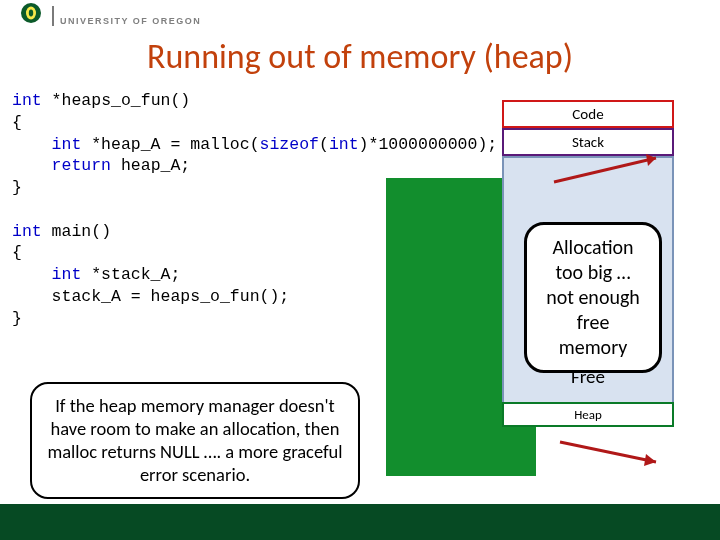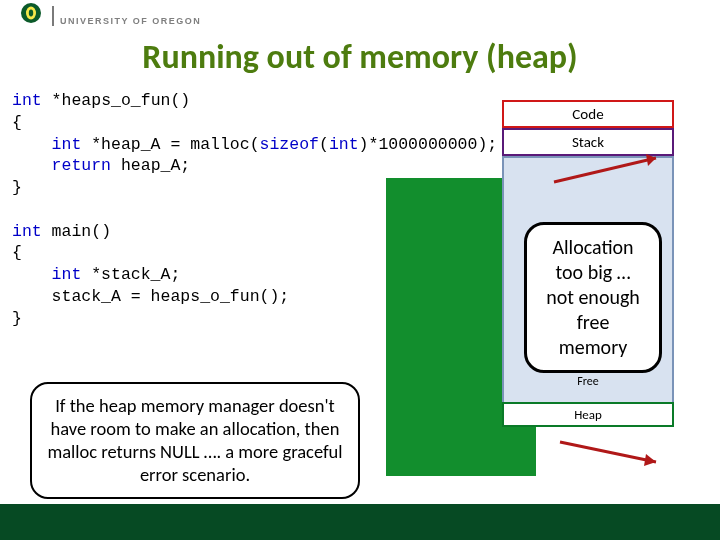--- a/index.html
+++ b/index.html
@@ -3,38 +3,38 @@
 <meta charset="utf-8">
 <style>
   * { box-sizing: border-box; margin: 0; padding: 0; }
   html, body { width: 720px; height: 540px; font-family: Calibri, Arial, sans-serif; background: #fff; overflow: hidden; }
   .slide { position: relative; width: 720px; height: 540px; }
   .header { position: absolute; top: 0; left: 0; right: 0; height: 26px; display: flex; align-items: flex-end; margin-left: 12px; }
   .logo { width: 30px; height: 26px; display: flex; align-items: center; justify-content: center; margin-left: 4px;}
   .logo svg { display:block; }
   .divider { width: 2px; height: 20px; background: #7a7a7a; margin: 0 6px; }
   .univ { color: #7f7f7f; font-size: 9px; letter-spacing: 1.5px; font-weight: 600; font-family: Arial, sans-serif; }
-  .title { position: absolute; top: 36px; left: 0; right: 0; text-align: center; font-size: 34px; color: #4d7c0f; font-weight: 700; }
+  .title { position: absolute; top: 36px; left: 0; right: 0; text-align: center; font-size: 34px; color: #c2410c; font-weight: 400; }
   .code { position: absolute; top: 90px; left: 12px; font-family: Consolas, "Courier New", monospace; font-size: 16.5px; line-height: 1.32; color: #000; white-space: pre; }
   .kw { color: #0000c8; }
   .mem { position: absolute; top: 88px; right: 46px; width: 172px; }
   .seg { border: 2px solid; text-align: center; font-size: 15px; padding: 3px 0; font-weight: 400; }
   .seg-code { background: #fff; border-color: #d01818; margin-top: 12px; }
   .seg-data { background: #fff; border-color: #1a4aa8; }
   .seg-stack { background: #fff; border-color: #5a1a78; }
   .seg-free-top { background: #d8e2f0; border: 2px solid #7a93b8; height: 120px; border-bottom: none;}
   .seg-free-content { position: relative; background: #d8e2f0; border-left: 2px solid #7a93b8; border-right: 2px solid #7a93b8; height: 126px; display:flex; align-items:flex-end; justify-content:center; padding-bottom:14px;}
   .seg-heap { background: #fff; border: 2px solid #0a7a28; padding: 3px 0; text-align:center; font-size:13px;}
   .greenbox { position: absolute; top: 178px; left: 386px; width: 150px; height: 298px; background: #128e2d; }
   .callout { position: absolute; background: #fff; border: 2.5px solid #000; border-radius: 18px; text-align: center; font-size: 19px; line-height: 1.25; padding: 10px 14px; }
   .callout.big { top: 222px; right: 58px; width: 138px; z-index: 5; font-size: 20px; border-radius: 20px; border-width: 3px;}
   .callout.note { top: 382px; left: 30px; width: 330px; z-index: 6; font-size: 18.5px; }
   .arrow { position: absolute; z-index: 4; }
   .footer { position: absolute; left: 0; right: 0; bottom: 0; height: 36px; background: #064a23; }
-  .free-label { font-size: 12px; }
+  .free-label { font-size: 19px; }
 </style>
 </head>
 <body>
 
 <div class="slide">
 
   <div class="header">
     <div class="logo">
       <svg width="24" height="22" viewBox="0 0 24 22">
         <ellipse cx="12" cy="11" rx="10" ry="10" fill="#0b5a2a"></ellipse>

